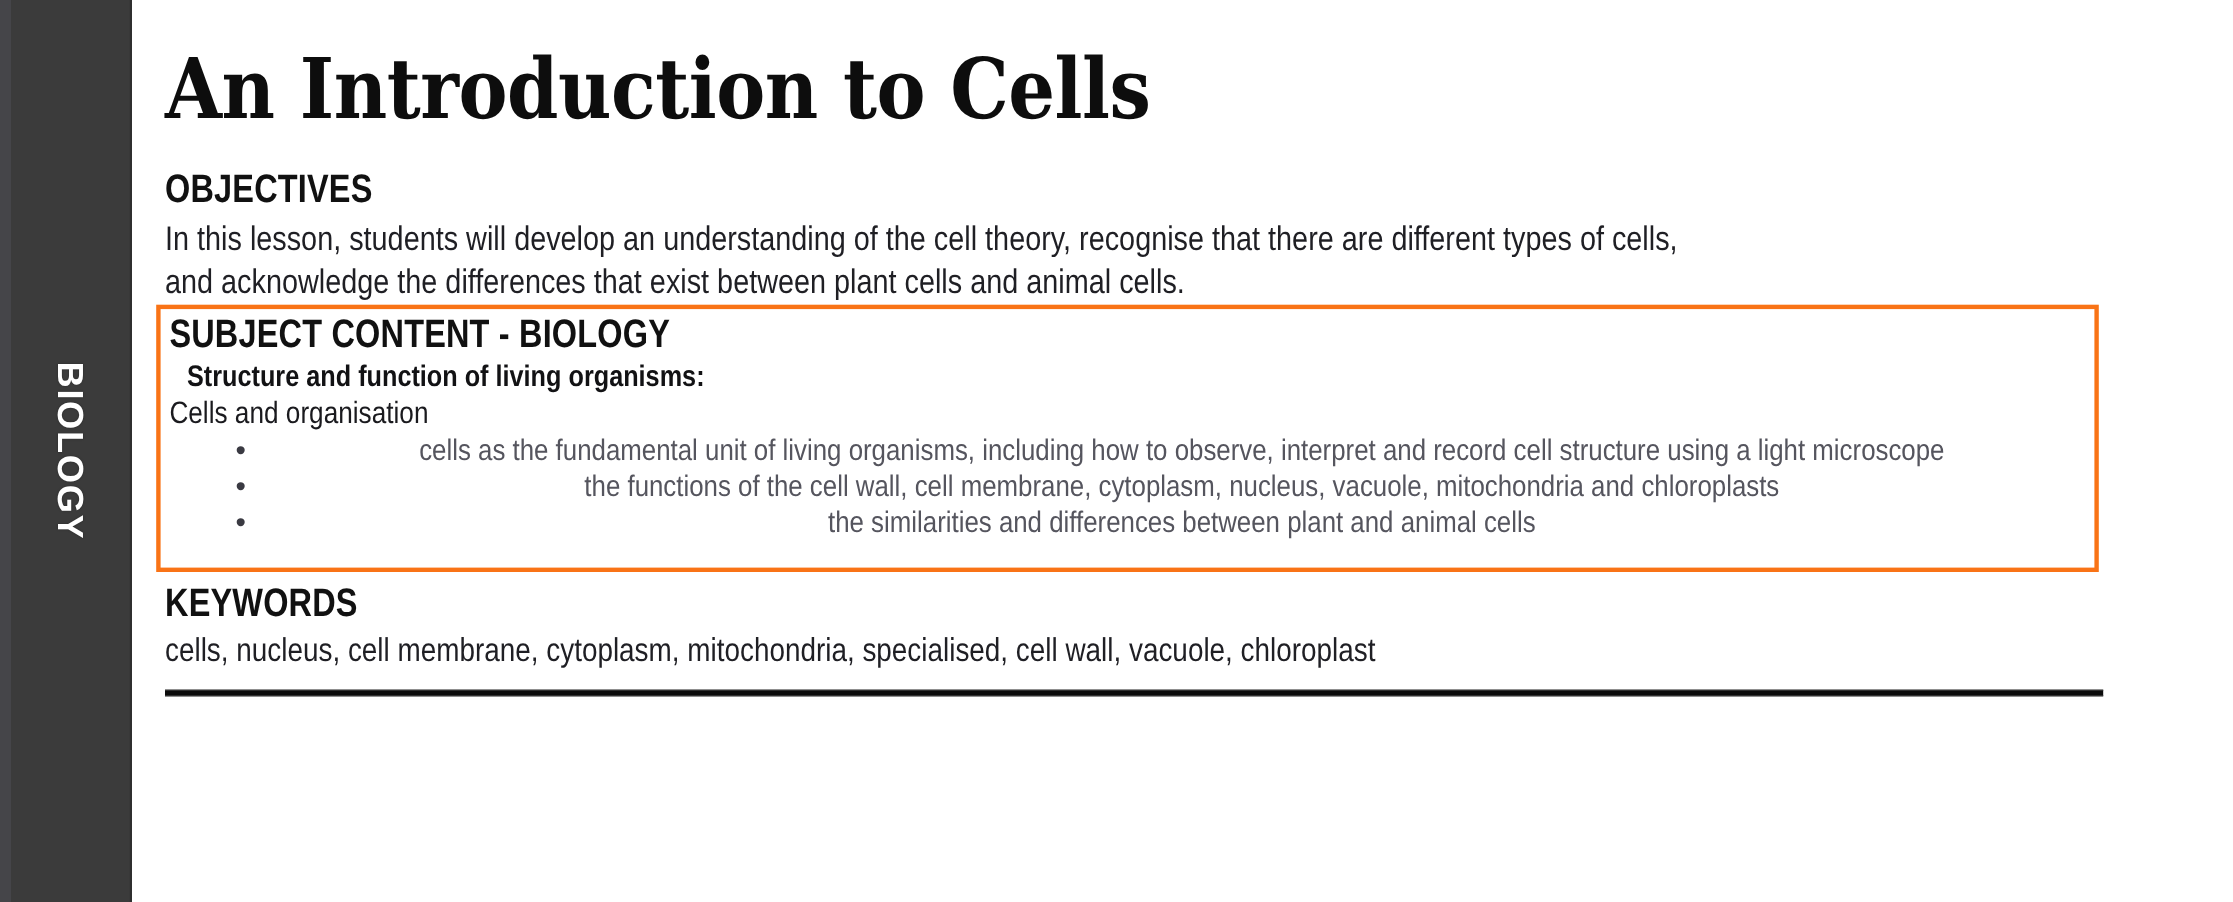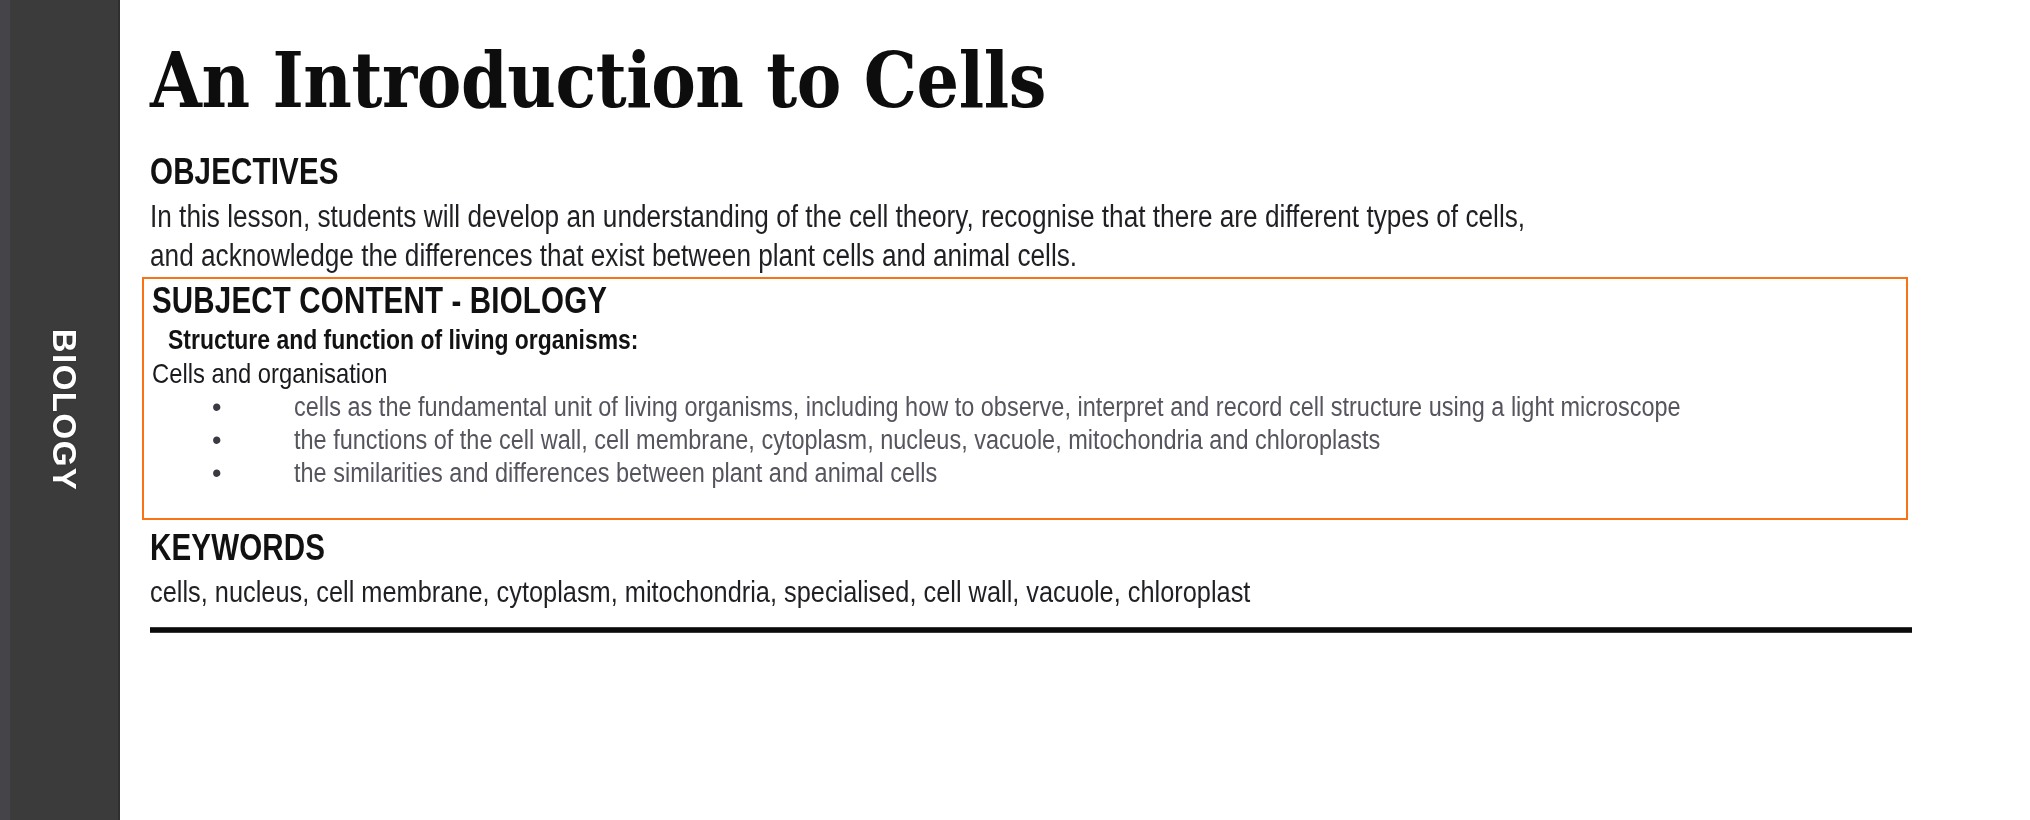--- a/index.html
+++ b/index.html
@@ -100,22 +100,23 @@
     transform-origin: left top;
   }
 
   
   .subject-box {
     position: absolute;
     left: -6px;
     top: 277px;
     width: 1766px;
     height: 243px;
-    border: 2px solid #f97316;
+    border: 4px solid #f97316;
     background: #ffffff;
+    text-align: center;
   }
 
   .subject-heading {
     position: absolute;
     left: 8px;
     top: 2px;
   }
 
   .subject-subheading-bold {
     position: absolute;

